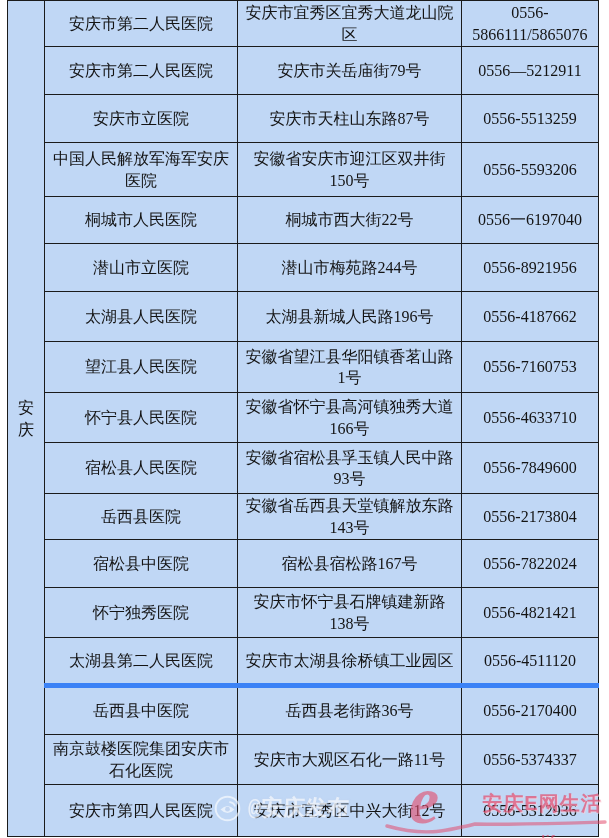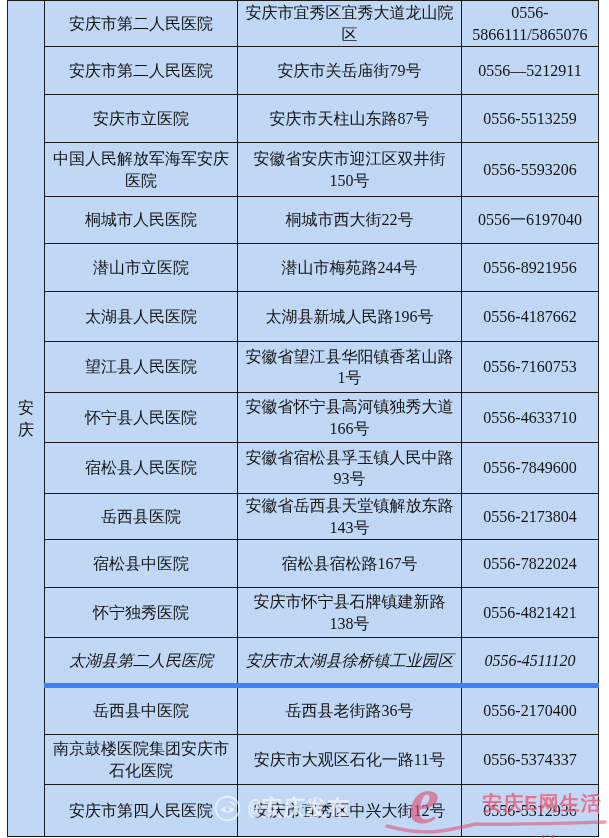--- a/index.html
+++ b/index.html
@@ -144,21 +144,21 @@
         <tr style="height: 48px;">
           <td>宿松县中医院</td>
           <td>宿松县宿松路167号</td>
           <td>0556-7822024</td>
         </tr>
         <tr style="height: 50px;">
           <td>怀宁独秀医院</td>
           <td>安庆市怀宁县石牌镇建新路138号</td>
           <td>0556-4821421</td>
         </tr>
-        <tr style="height: 48px; font-style: italic;">
+        <tr style="height: 48px;">
           <td>太湖县第二人民医院</td>
           <td>安庆市太湖县徐桥镇工业园区</td>
           <td>0556-4511120</td>
         </tr>
         <tr class="seam" style="height: 49px;">
           <td>岳西县中医院</td>
           <td>岳西县老街路36号</td>
           <td>0556-2170400</td>
         </tr>
         <tr style="height: 50px;">

